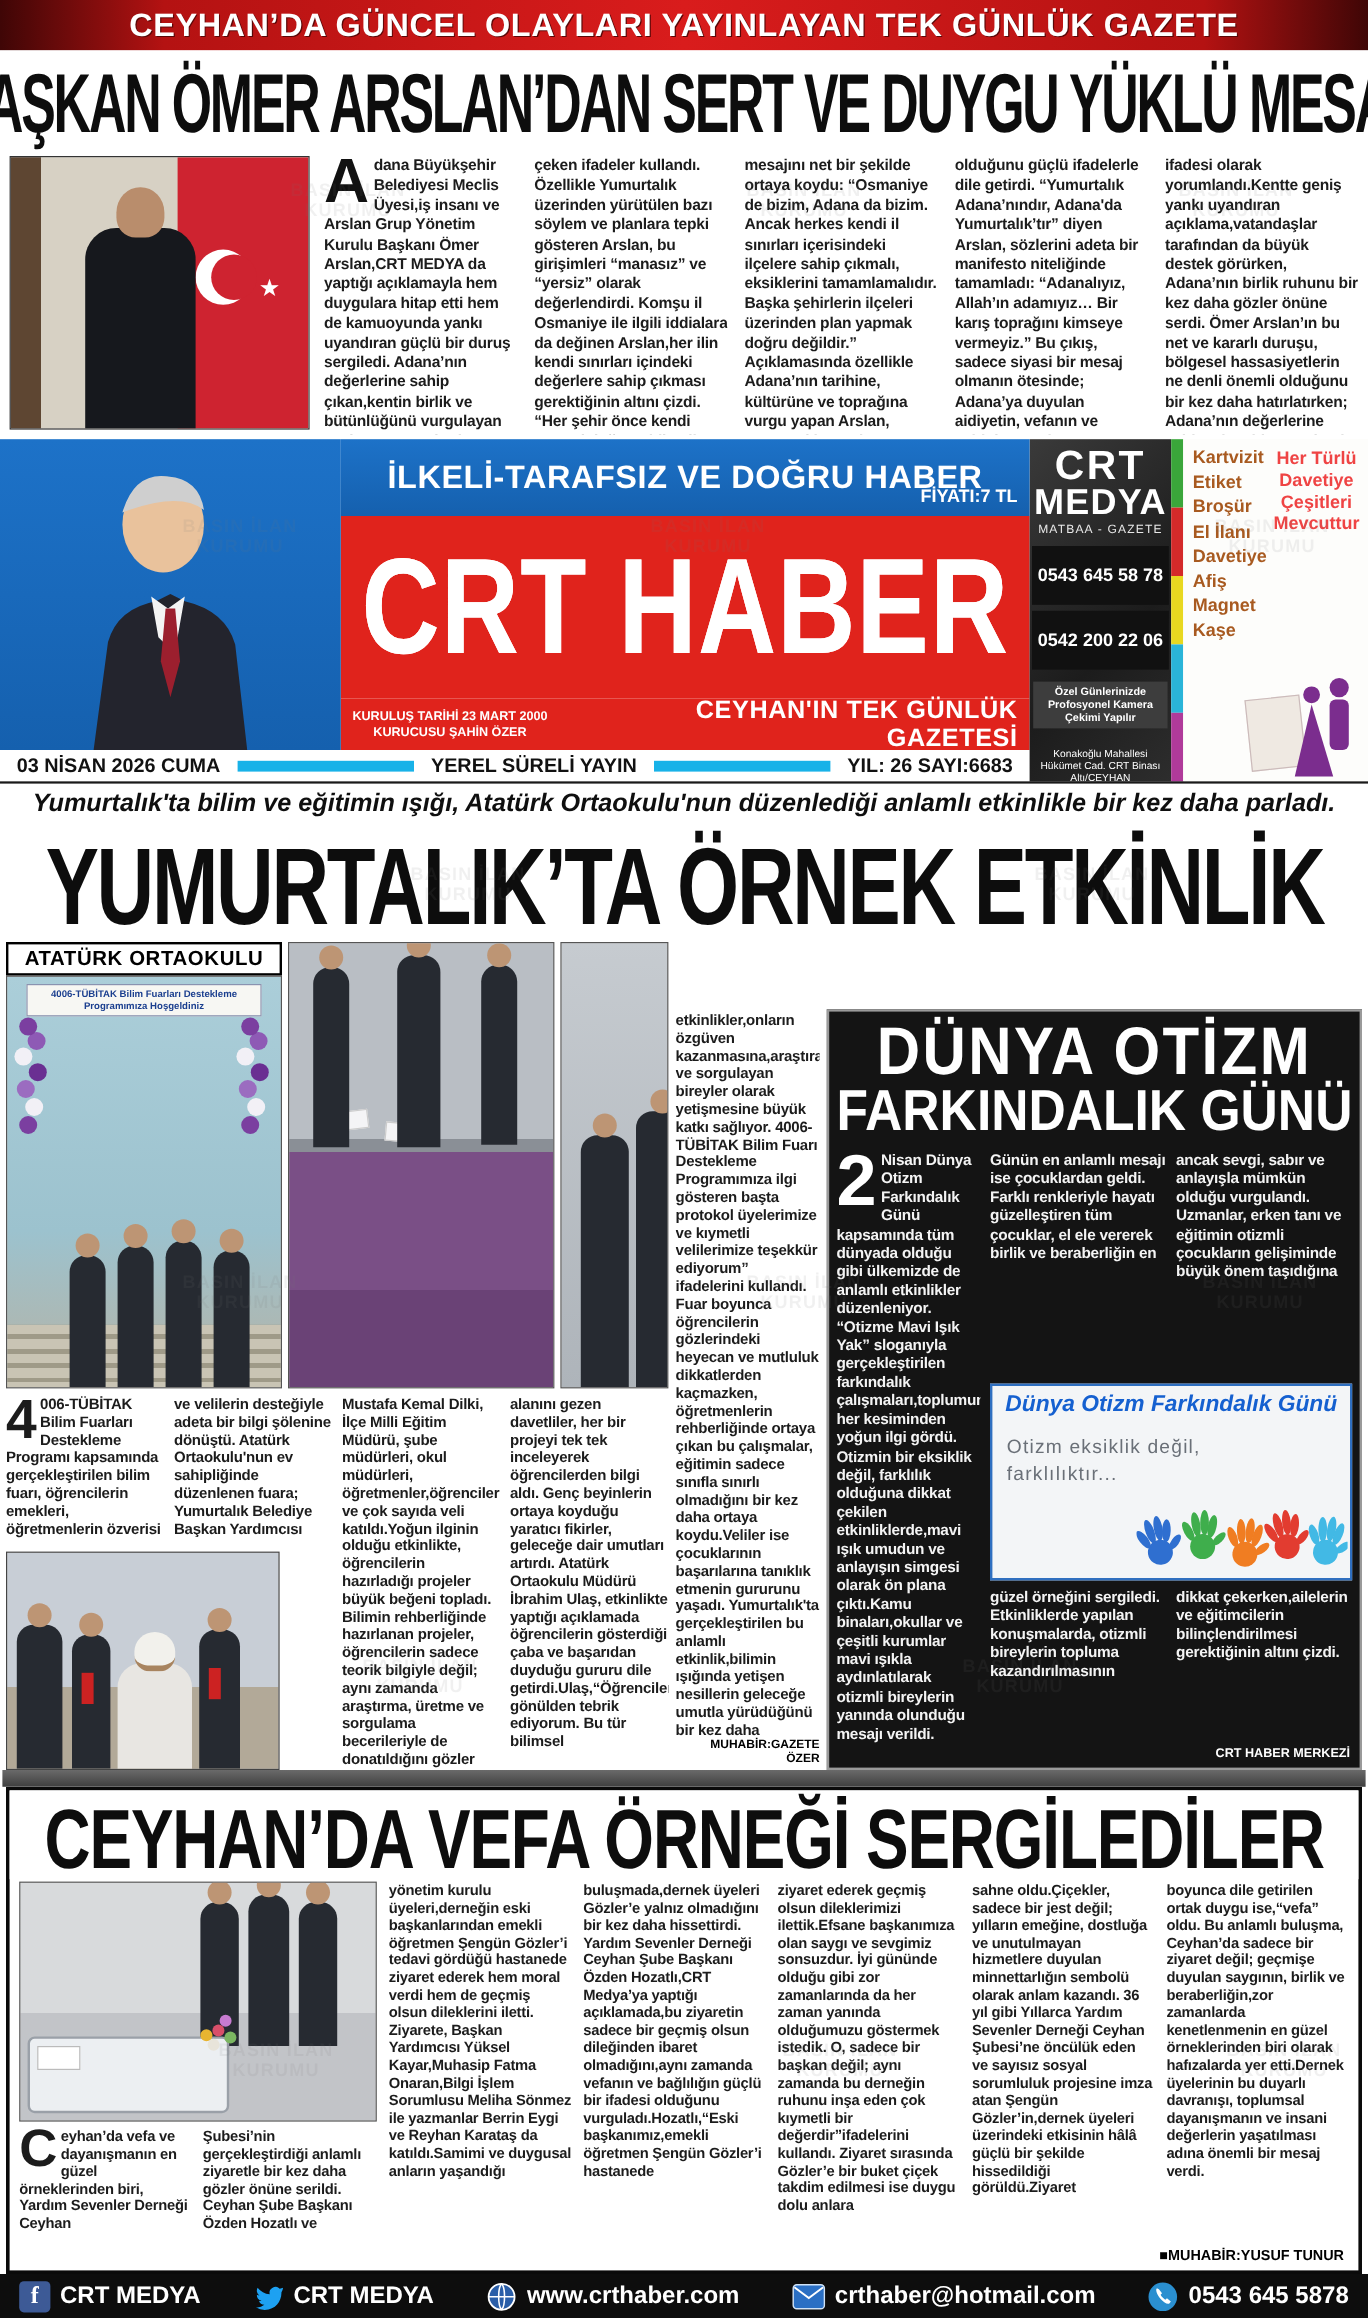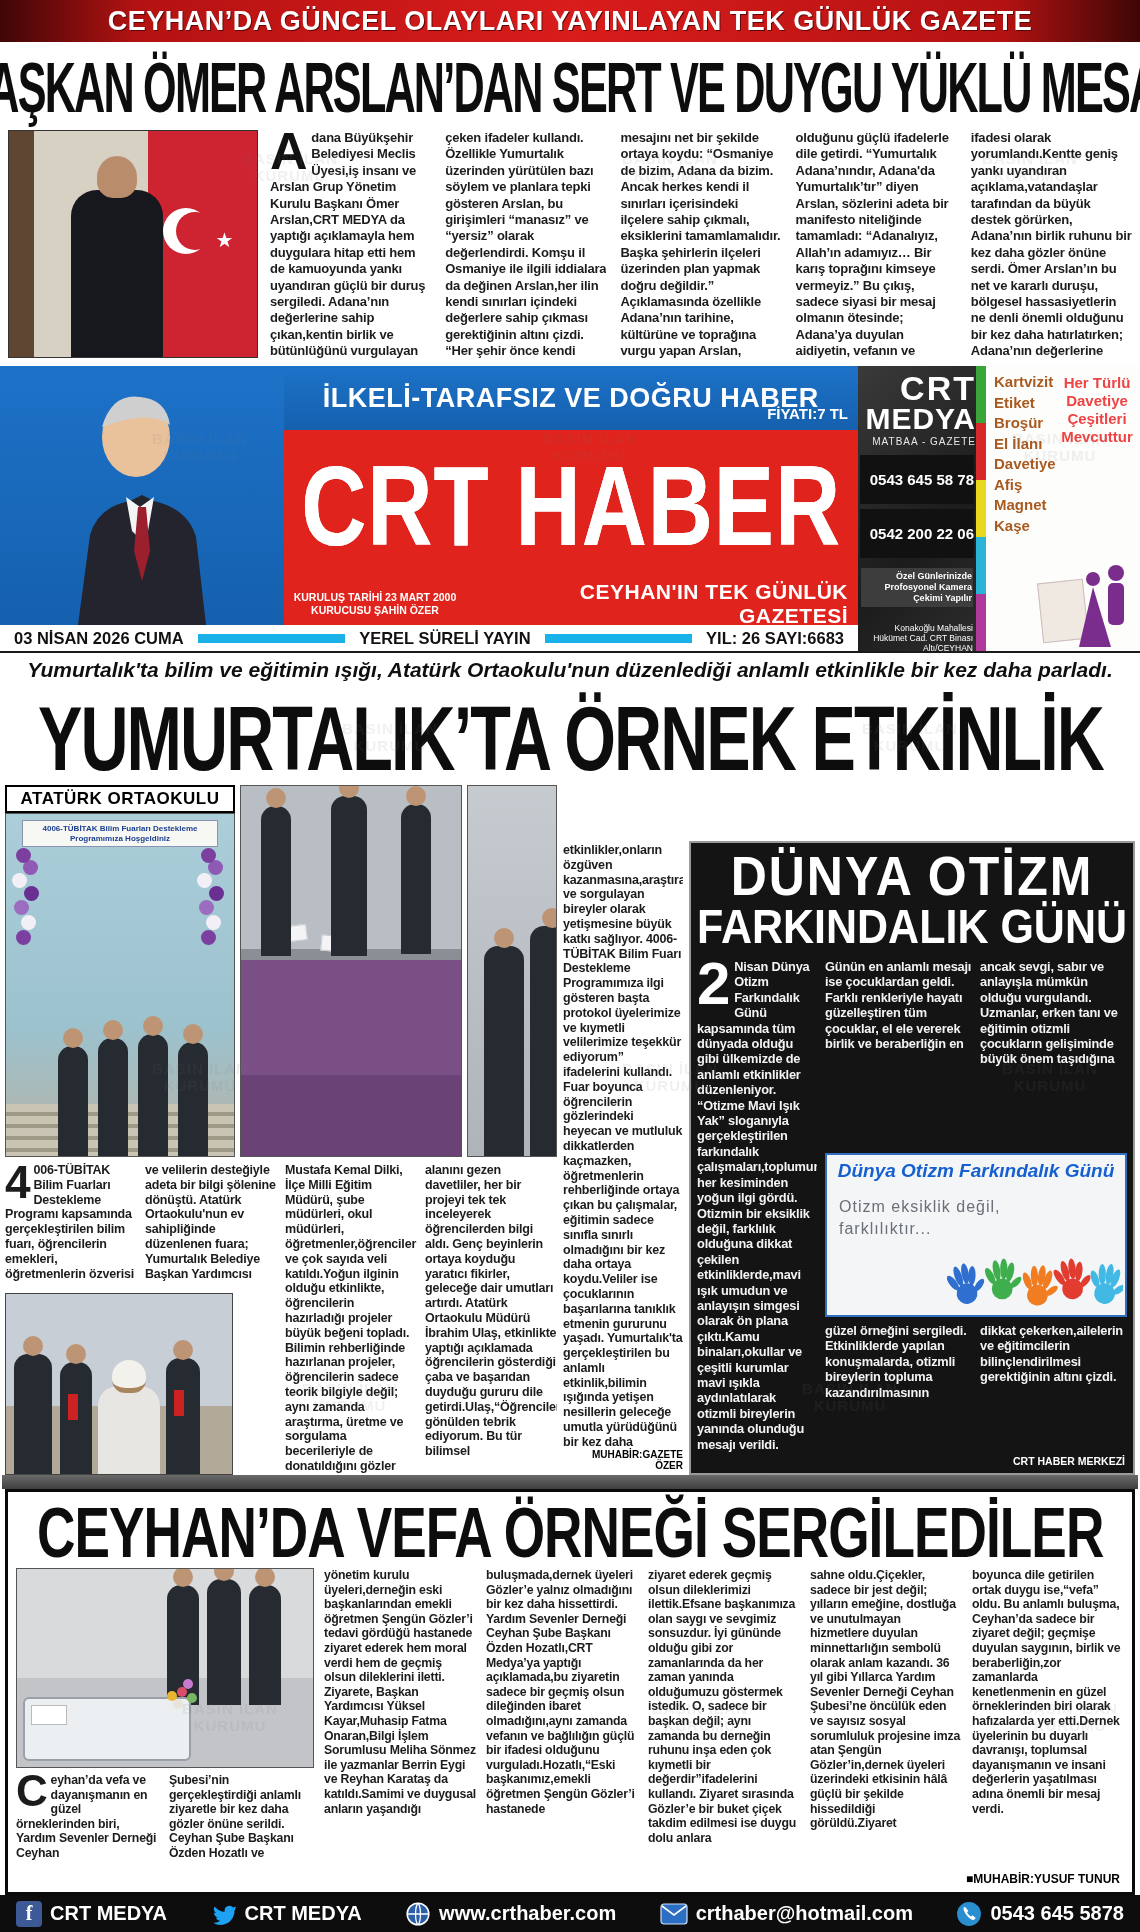--- a/index.html
+++ b/index.html
@@ -56,21 +56,21 @@
     transform:scale(.94,1.18); text-shadow:0 0 0 #fff; }
   .redstrip { height:43px; background:#e0231c; display:flex; align-items:center; padding:0 10px; gap:12px; }
   .founded { color:#fff; font-weight:bold; font-size:10.5px; line-height:12.5px; text-align:center; }
   .tagline { flex:1; text-align:right; color:#fff; font-weight:bold; font-size:21px; letter-spacing:.5px; }
   .date-row { height:28px; display:flex; align-items:center; padding:0 14px; background:#fff;
     font-weight:bold; font-size:16.5px; color:#111; }
   .cyanbar { flex:1; height:9px; background:#18b2e8; margin:0 14px; }
 
   .mh-right { width:282px; display:flex; }
   .medya-box { width:118px; background:linear-gradient(135deg,#3a3a3a,#1c1c1c 60%,#2d2d2d);
-    color:#fff; text-align:right; padding-top:6px; }
+    color:#fff; text-align:center; padding-top:6px; }
   .medya-box .m1 { font-size:34px; font-weight:bold; line-height:32px; letter-spacing:2px; }
   .medya-box .m2 { font-size:30px; font-weight:bold; line-height:30px; letter-spacing:1px; }
   .medya-box .m3 { font-size:10px; letter-spacing:1px; margin:2px 0 8px; color:#e8e8e8; }
   .medya-box .mp { color:#ffffff; font-weight:bold; font-size:15px; line-height:17px; margin:5px 2px;
     background:#111; padding:16px 0; }
   .medya-box .mn1 { font-size:9px; font-weight:bold; line-height:11px; margin:10px 3px 16px; background:#3d3d3d; padding:3px 1px; }
   .medya-box .mn2 { font-size:8.5px; line-height:10px; margin:8px 3px 0; }
   .cmyk { width:10px; display:flex; flex-direction:column; }
   .cmyk div { flex:1; }
   .services-ad { flex:1; background:#fdfdfb; position:relative; padding:6px 0 0 8px; overflow:hidden; }

